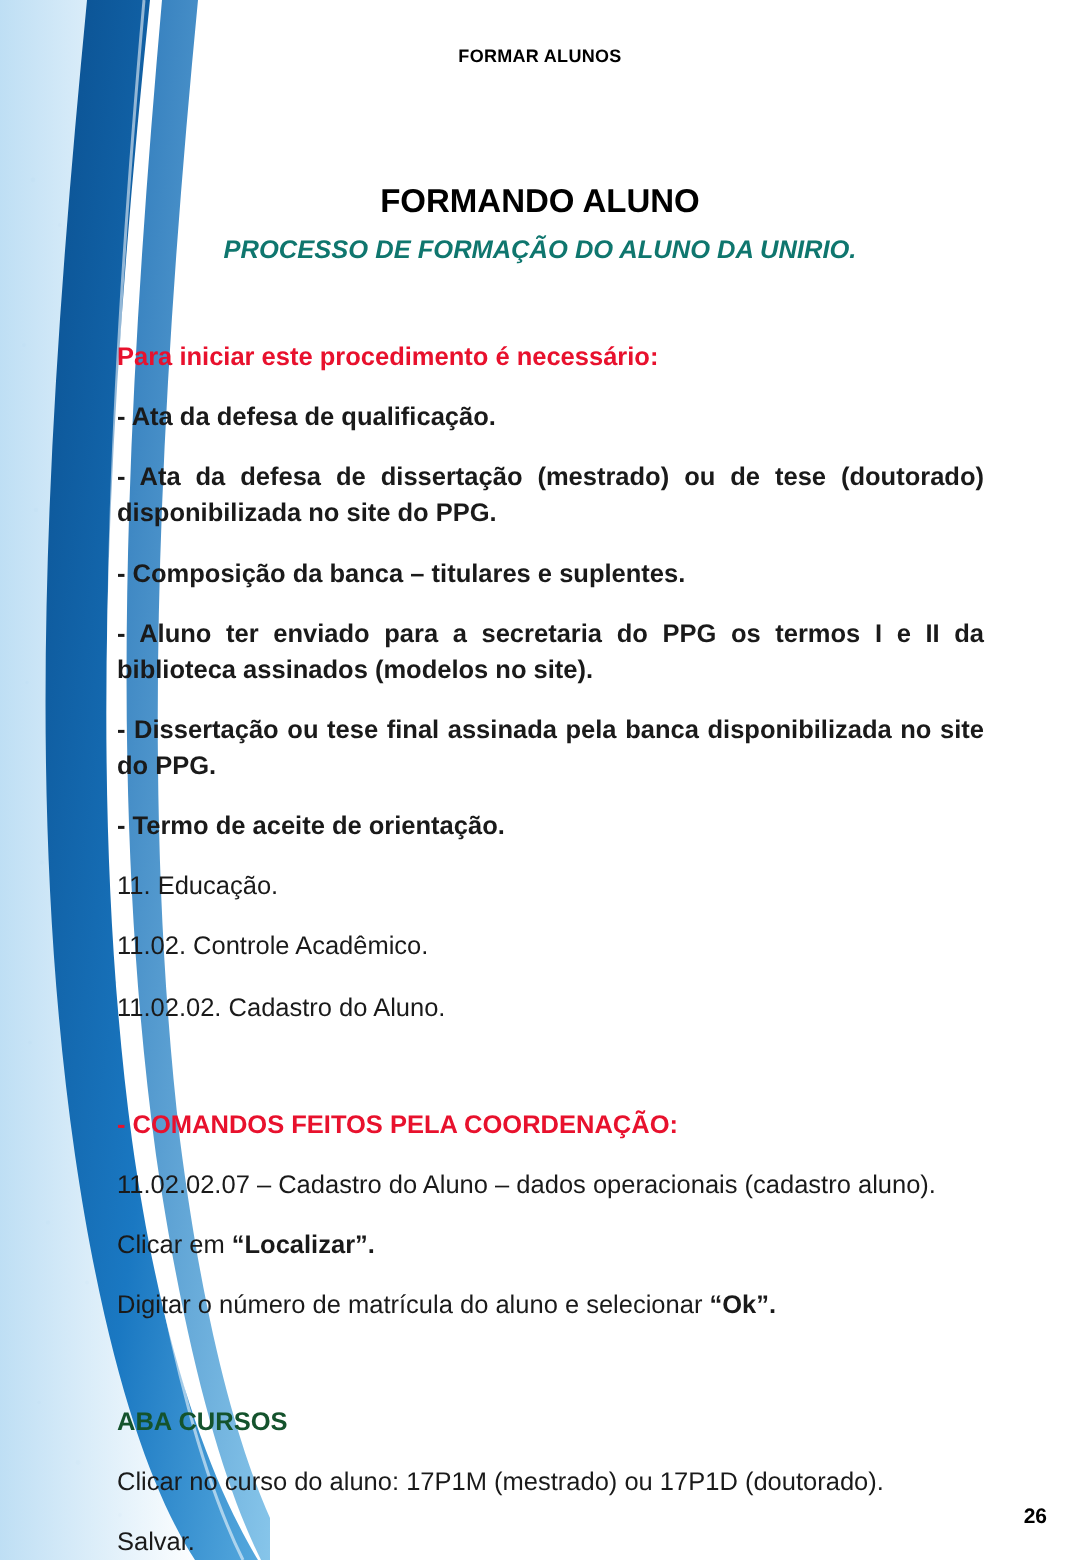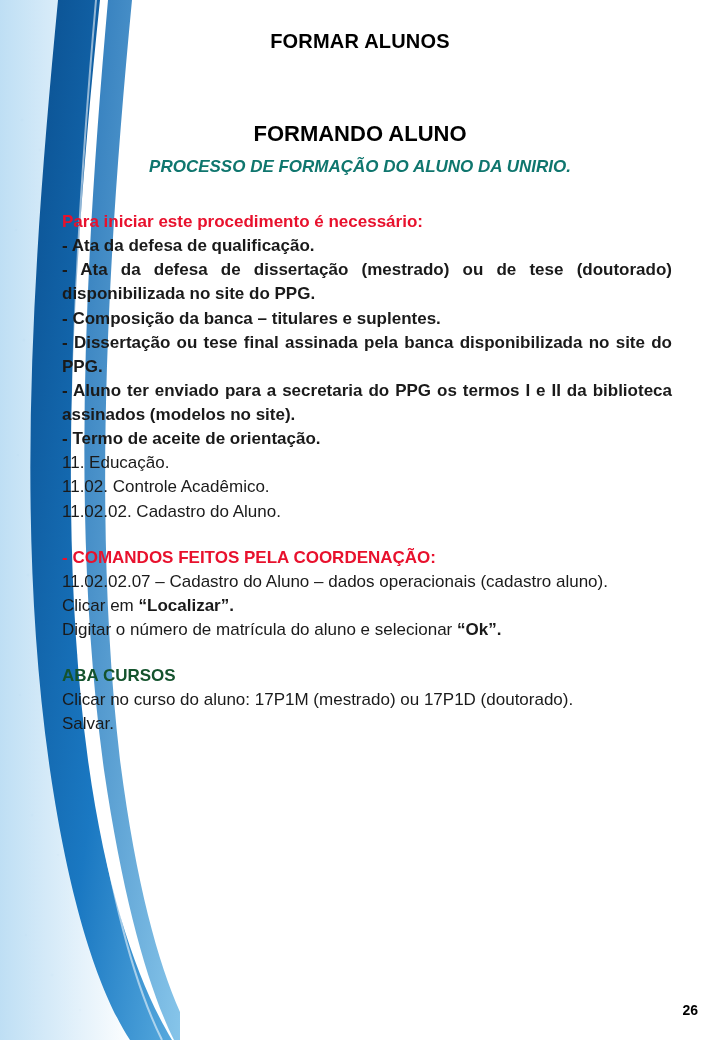--- a/index.html
+++ b/index.html
@@ -35,21 +35,21 @@
     width: 720px;
     height: 1040px;
   }
 
   .doc-title {
     position: absolute;
     left: 0;
     top: 30px;
     width: 720px;
     text-align: center;
-    font-size: 20px;
+    font-size: 12px;
     font-weight: bold;
     color: #000000;
     letter-spacing: 0.2px;
   }
 
   .doc-subtitle {
     position: absolute;
     left: 0;
     top: 96px;
     width: 720px;
@@ -76,21 +76,21 @@
     position: absolute;
     left: 62px;
     top: 210px;
     width: 610px;
     font-size: 17px;
     color: #1a1a1a;
     line-height: 1.42;
   }
 
   .body-block p {
-    margin: 0;
+    margin: 16px;
   }
 
   .para-justify {
     text-align: justify;
     text-align-last: left;
   }
 
   .red-bold {
     color: #e8112d;
     font-weight: bold;
@@ -187,22 +187,22 @@
 
   <div class="doc-tagline">PROCESSO DE FORMAÇÃO DO ALUNO DA UNIRIO.</div>
 
   <div class="body-block">
 
     <p class="red-bold">Para iniciar este procedimento é necessário:</p>
 
     <p class="para-justify bold">- Ata da defesa de qualificação.</p>
     <p class="para-justify bold">- Ata da defesa de dissertação (mestrado) ou de tese (doutorado) disponibilizada no site do PPG.</p>
     <p class="para-justify bold">- Composição da banca – titulares e suplentes.</p>
+    <p class="para-justify bold">- Aluno ter enviado para a secretaria do PPG os termos I e II da biblioteca assinados (modelos no site).</p>
     <p class="para-justify bold">- Dissertação ou tese final assinada pela banca disponibilizada no site do PPG.</p>
-    <p class="para-justify bold">- Aluno ter enviado para a secretaria do PPG os termos I e II da biblioteca assinados (modelos no site).</p>
     <p class="para-justify bold">- Termo de aceite de orientação.</p>
 
     <p>11. Educação.</p>
     <p>11.02. Controle Acadêmico.</p>
     <p>11.02.02. Cadastro do Aluno.</p>
 
     <div class="spacer-lg"></div>
 
     <p class="red-bold">- COMANDOS FEITOS PELA COORDENAÇÃO:</p>
 

